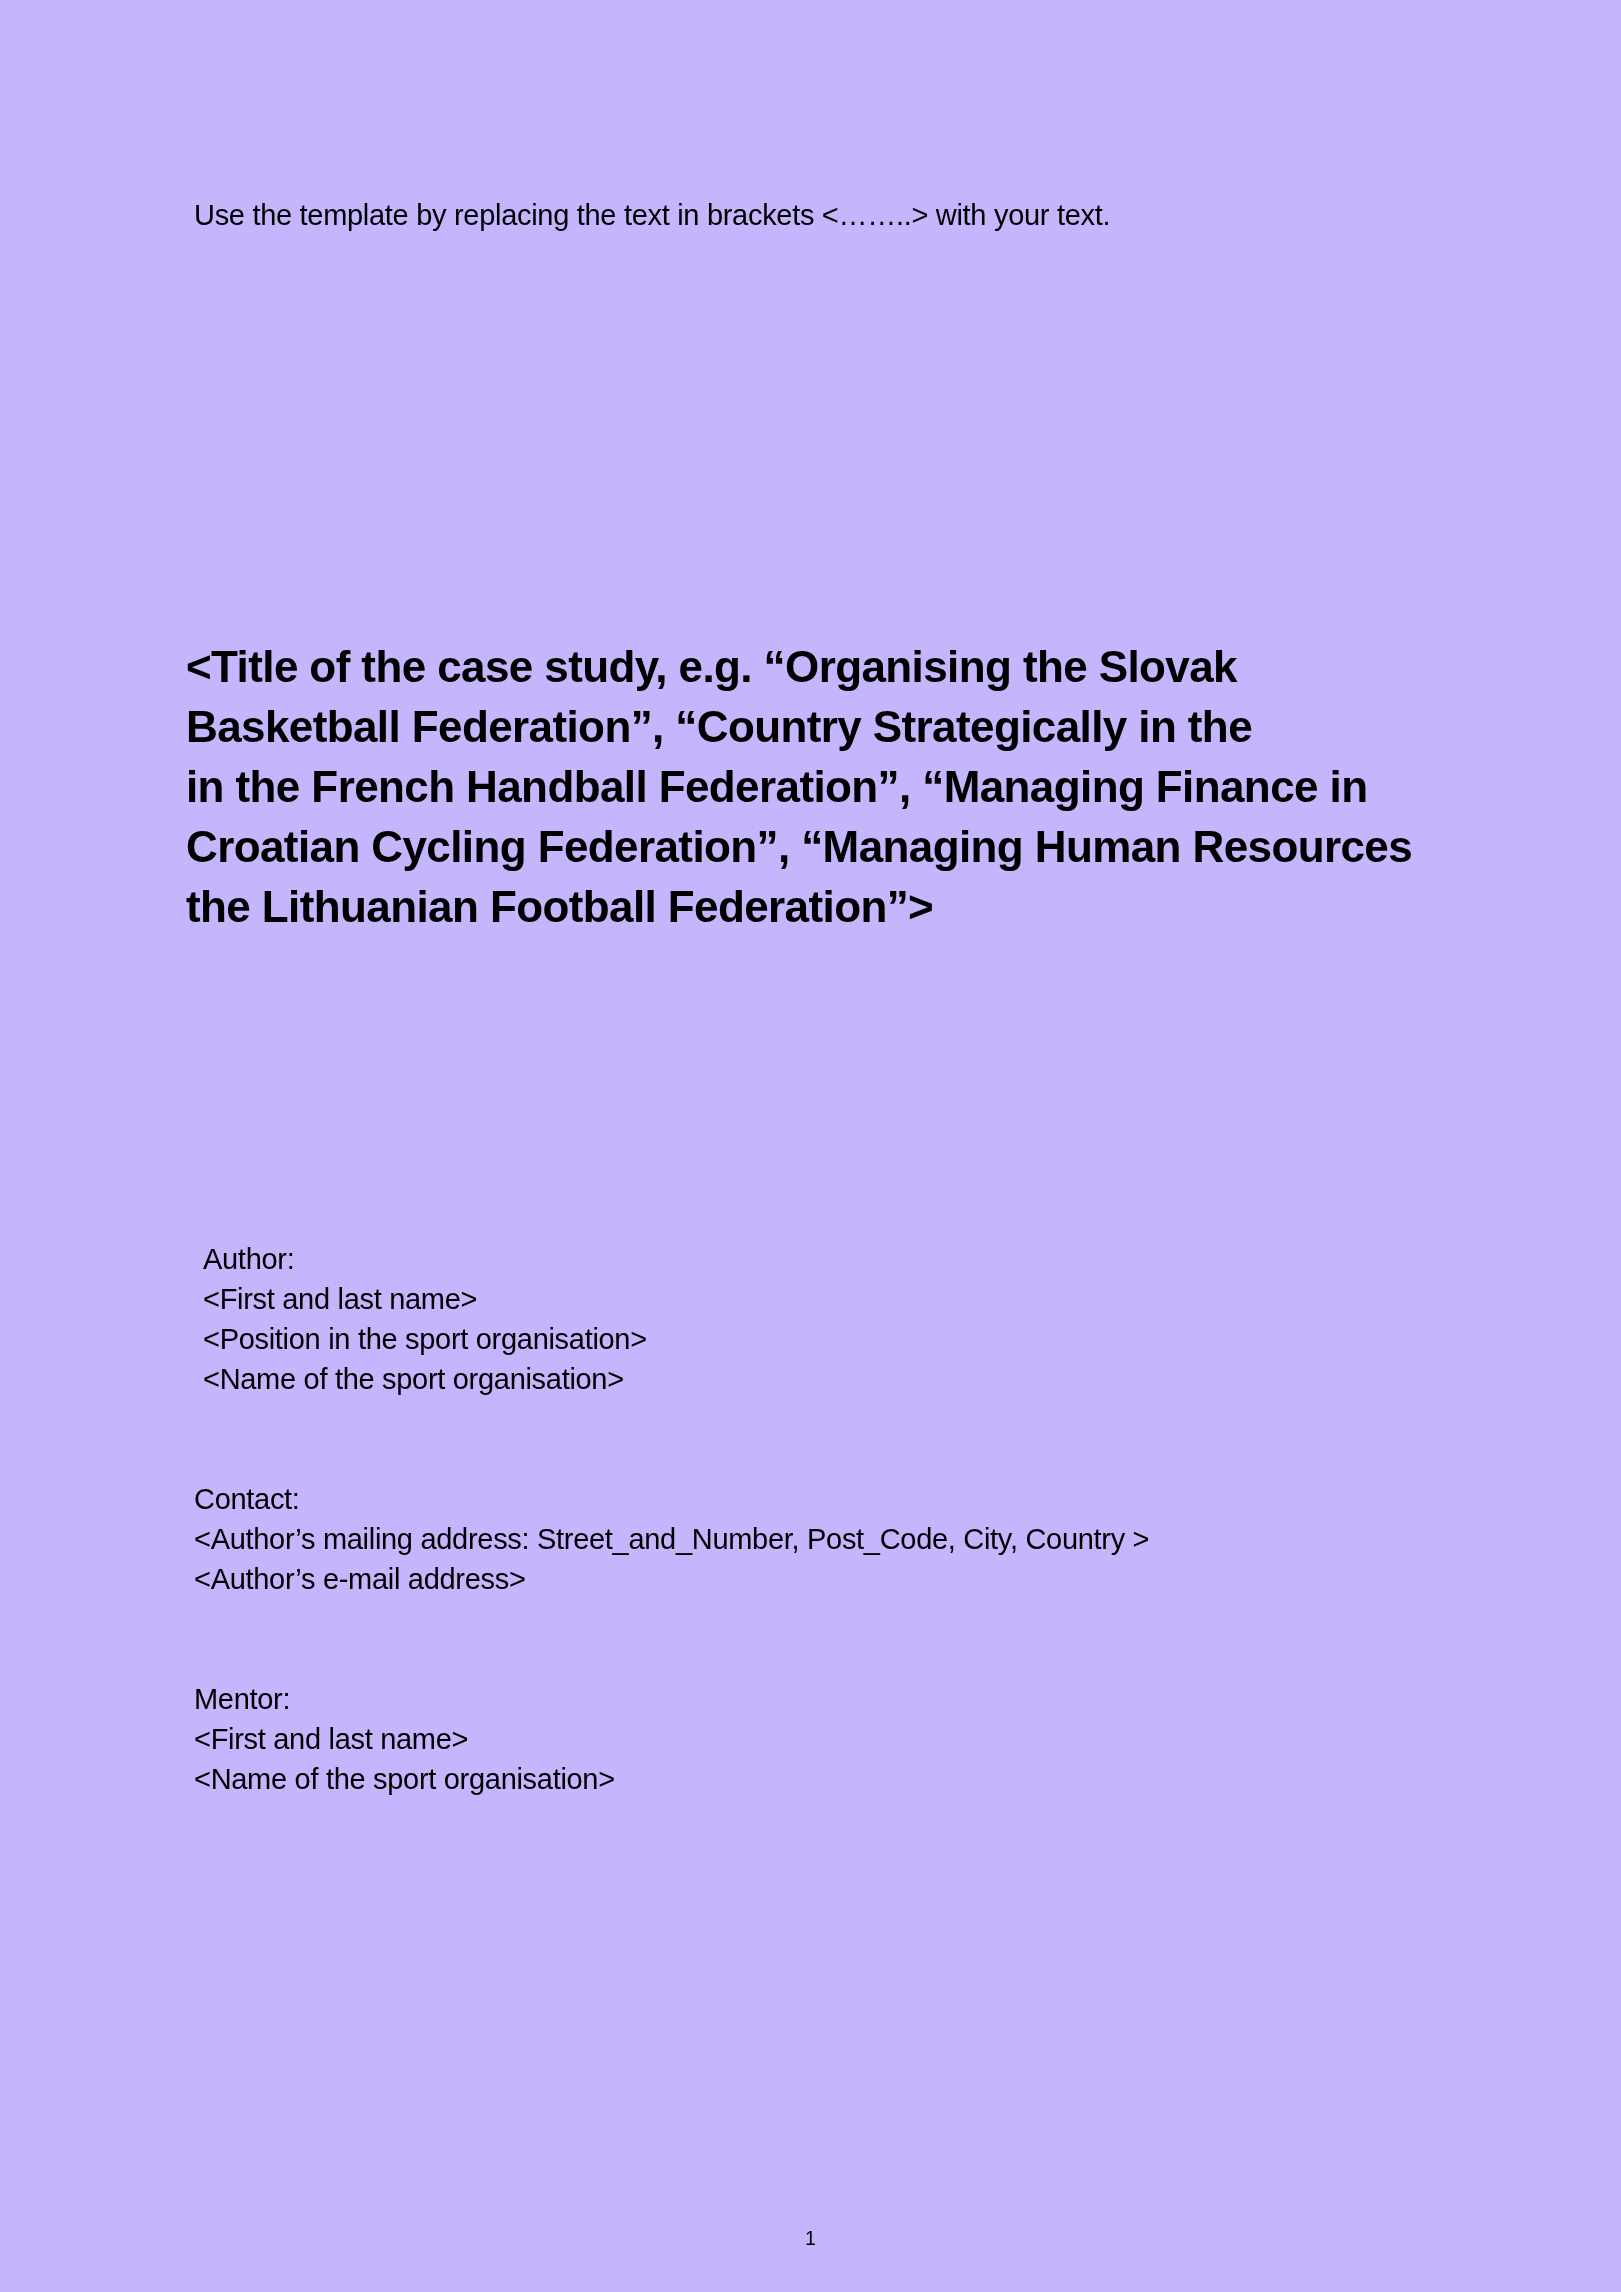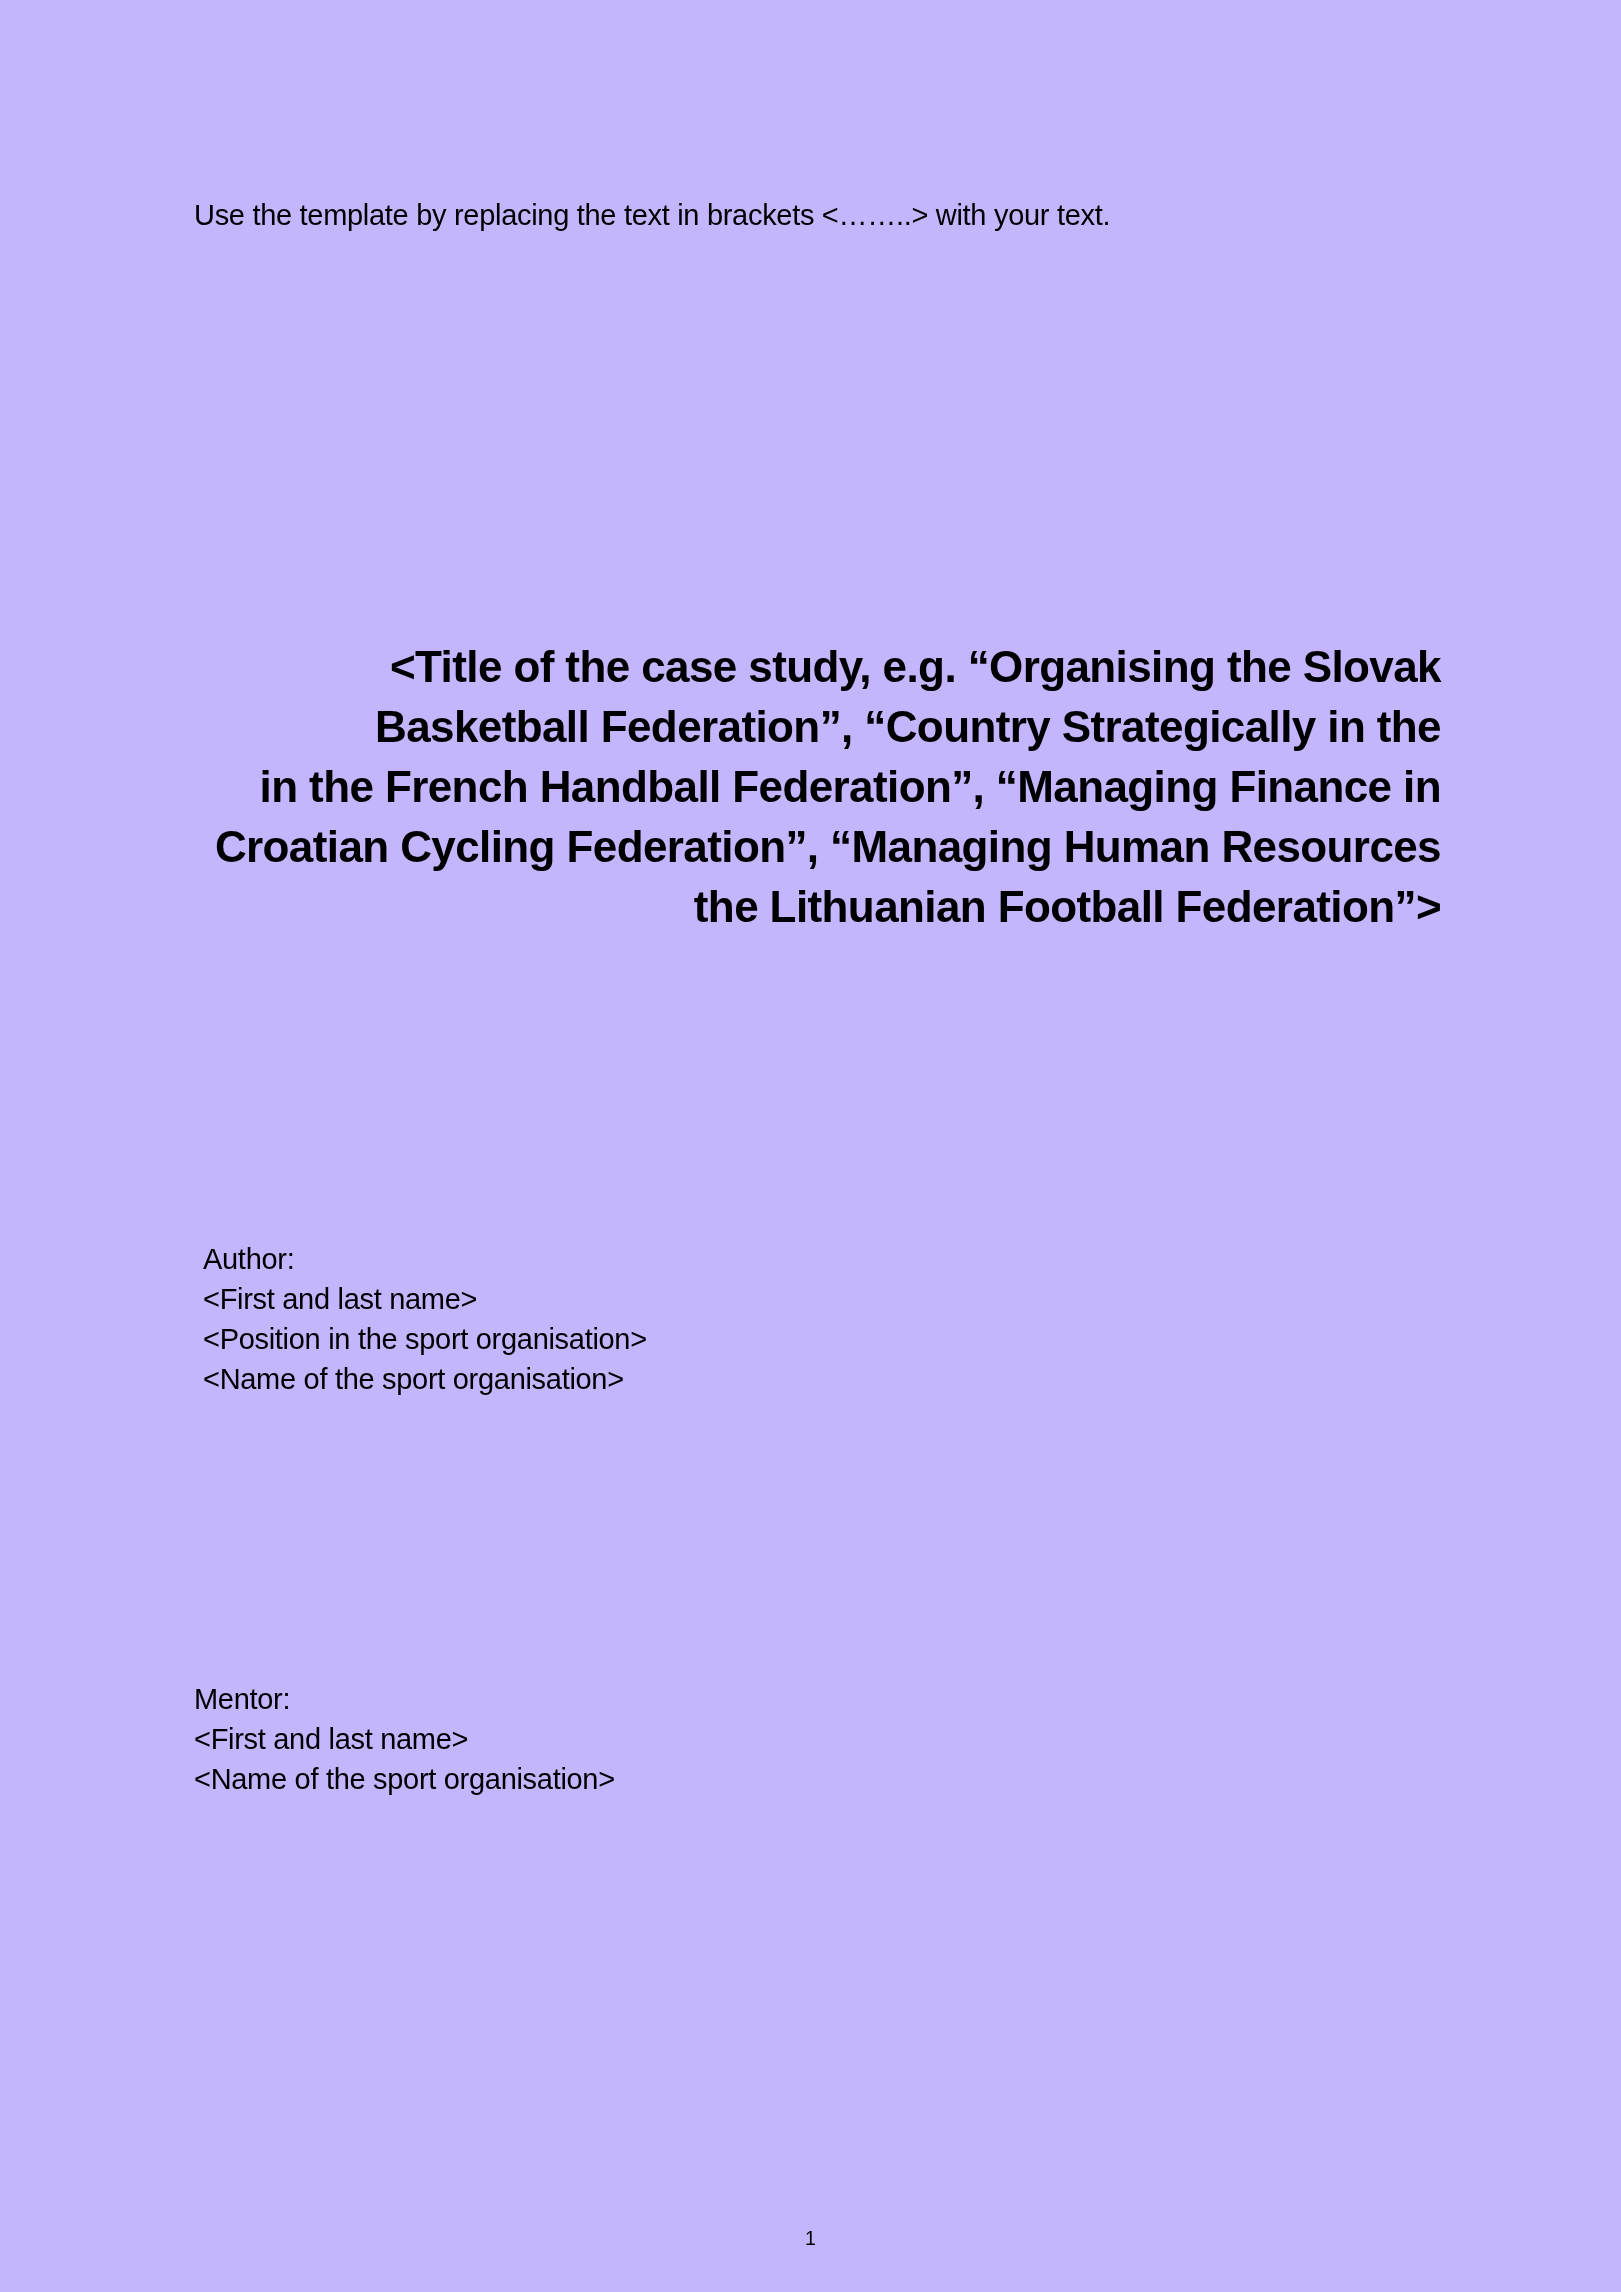--- a/index.html
+++ b/index.html
@@ -28,21 +28,21 @@
       font-size: 29px;
       line-height: 39px;
       white-space: nowrap;
       letter-spacing: -0.3px;
     }
     .title {
       position: absolute;
       left: 186px;
       top: 637px;
       width: 1255px;
-      text-align: right;
+      text-align: left;
       font-weight: bold;
       font-size: 44px;
       line-height: 60px;
       letter-spacing: -0.6px;
     }
     .title-line { display: block; white-space: nowrap; }
     .block {
       position: absolute;
       left: 194px;
       font-size: 29px;
@@ -79,20 +79,25 @@
     <span class="title-line">the Lithuanian Football Federation”&gt;</span>
   </div>
 
   <div class="block author-block">
     <span class="line">Author:</span>
     <span class="line">&lt;First and last name&gt;</span>
     <span class="line">&lt;Position in the sport organisation&gt;</span>
     <span class="line">&lt;Name of the sport organisation&gt;</span>
   </div>
 
+  <div class="block contact-block">
+    <span class="line">Contact:</span>
+    <span class="line">&lt;Author’s mailing address: Street_and_Number, Post_Code, City, Country &gt;</span>
+    <span class="line">&lt;Author’s e-mail address&gt;</span>
+  </div>
 
   <div class="block mentor-block">
     <span class="line">Mentor:</span>
     <span class="line">&lt;First and last name&gt;</span>
     <span class="line">&lt;Name of the sport organisation&gt;</span>
   </div>
 
 
   <div class="page-number">1</div>
 

